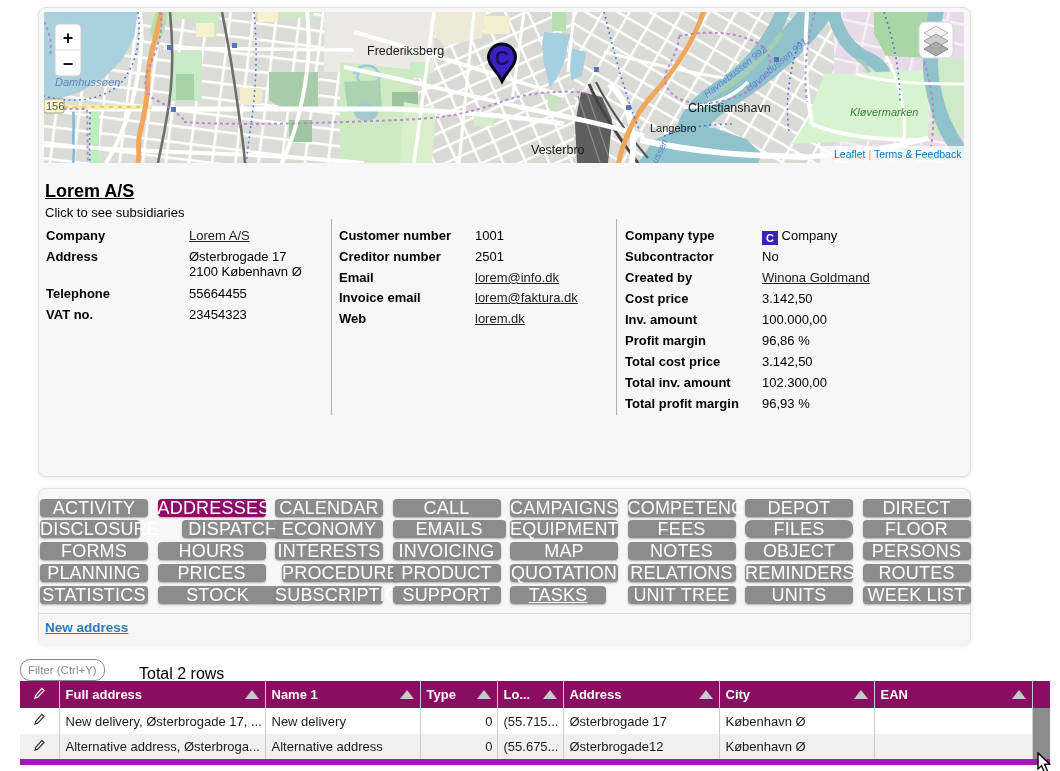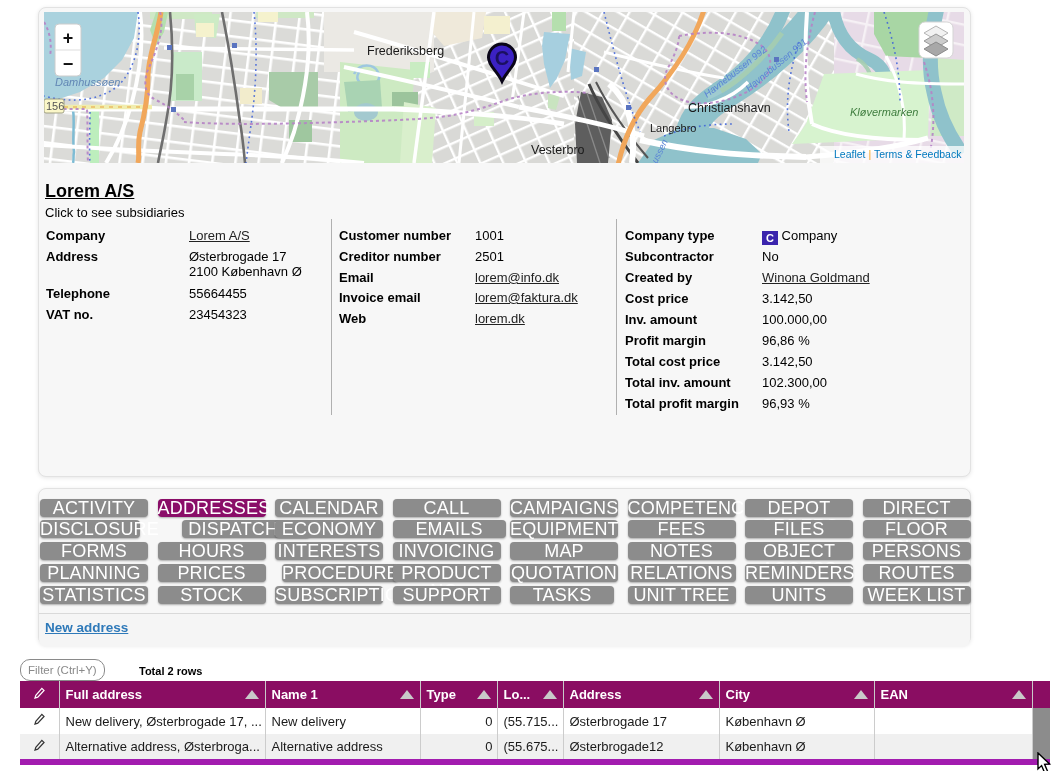--- a/index.html
+++ b/index.html
@@ -19,21 +19,21 @@
   
   #tabcard { left:38px; top:488px; width:933px; height:157px; padding:0; }
   .tabgrid { position:absolute; left:1px; top:9.5px; width:931px; }
   .trow { height:21.8px; position:relative; }
   .tab { position:absolute; height:18px; background:#8c8c8c; border-radius:4px; color:#fff; font-size:18px; text-align:center; line-height:18px; letter-spacing:0.2px; box-shadow:0 1px 2px rgba(0,0,0,.3); }
   .tab.active { background:#8a0d68; }
   #newaddrstrip { position:absolute; left:0px; top:124px; width:931px; height:34px; border-top:1px solid #d9d9d9; background:#f5f5f5; border-radius:0 0 8px 8px; }
   #newaddrstrip a { position:absolute; left:6px; top:6px; color:#2e79b9; font-weight:bold; font-size:13.5px; text-decoration:underline; }
   
   #filterbox { position:absolute; left:20px; top:659px; width:85px; height:22px; border:1px solid #8a8a8a; border-radius:10px; background:#fff; font-size:11.5px; color:#8a8a8a; line-height:20px; padding-left:7px; white-space:nowrap; }
-  #totalrows { position:absolute; left:139px; top:665px; font-size:11px; font-weight:bold; color:#000; }
+  #totalrows { position:absolute; left:139px; top:665px; font-size:16px; font-weight:normal; color:#000; }
   
   #grid { position:absolute; left:20px; top:681px; width:1030px; border-bottom:6px solid #a21caf; }
   #grid table { border-collapse:collapse; width:1030px; table-layout:fixed; font-size:13px; }
   #grid th { background:#8a0d62; color:#fff; font-weight:bold; text-align:left; height:27px; padding:0 4px 0 6px; border-right:1px solid #c9c9c9; position:relative; }
   #grid td { height:26px; padding:0 4px 0 6px; border-right:1px solid #cccccc; color:#1a1a1a; white-space:nowrap; overflow:hidden; }
   #grid tr.r2 td { background:#f0f0f0; height:25px; }
   #grid .num { text-align:right; }
   .sortarr { position:absolute; right:6px; top:9px; width:0; height:0; border-left:7px solid transparent; border-right:7px solid transparent; border-bottom:9px solid #c9c9c9; }
 </style>
 </head>
@@ -295,21 +295,21 @@
         <div class="tab" style="left:705px;width:108px;">DEPOT ORDERS</div>
         <div class="tab" style="left:822.5px;width:108px;">DIRECT ORDER</div>
       </div>
 <div class="trow">
         <div class="tab" style="left:0px;width:100px;">DISCLOSURE</div>
         <div class="tab" style="left:117.5px;width:128px;margin-left:24px;">DISPATCHES</div>
         <div class="tab" style="left:235px;width:108px;">ECONOMY</div>
         <div class="tab" style="left:352.5px;width:113px;">EMAILS</div>
         <div class="tab" style="left:470px;width:108px;">EQUIPMENT</div>
         <div class="tab" style="left:587.5px;width:108px;">FEES</div>
-        <div class="tab" style="left:705px;width:108px;">FILES</div>
+        <div class="tab" style="left:705px;width:108px;border-radius:7px;">FILES</div>
         <div class="tab" style="left:822.5px;width:108px;">FLOOR PLAN</div>
       </div>
 <div class="trow">
         <div class="tab" style="left:0px;width:108px;">FORMS</div>
         <div class="tab" style="left:117.5px;width:108px;">HOURS</div>
         <div class="tab" style="left:235px;width:108px;">INTERESTS</div>
         <div class="tab" style="left:352.5px;width:108px;">INVOICING</div>
         <div class="tab" style="left:470px;width:108px;">MAP</div>
         <div class="tab" style="left:587.5px;width:108px;">NOTES</div>
         <div class="tab" style="left:705px;width:108px;">OBJECT ACCESS</div>
@@ -320,24 +320,24 @@
         <div class="tab" style="left:117.5px;width:108px;">PRICES</div>
         <div class="tab" style="left:242px;width:116px;">PROCEDURES</div>
         <div class="tab" style="left:352.5px;width:108px;">PRODUCT NO.</div>
         <div class="tab" style="left:470px;width:108px;">QUOTATION</div>
         <div class="tab" style="left:587.5px;width:108px;">RELATIONS</div>
         <div class="tab" style="left:705px;width:108px;">REMINDERS</div>
         <div class="tab" style="left:822.5px;width:108px;">ROUTES</div>
       </div>
 <div class="trow">
         <div class="tab" style="left:0px;width:108px;">STATISTICS</div>
-        <div class="tab" style="left:117.5px;width:108px;">STOCK</div>
+        <div class="tab" style="left:117.5px;width:120px;">STOCK</div>
         <div class="tab" style="left:235px;width:108px;">SUBSCRIPTION</div>
         <div class="tab" style="left:352.5px;width:108px;">SUPPORT</div>
-        <div class="tab" style="left:470px;width:104px;">TASKS</div>
+        <div class="tab" style="left:470px;width:96px;text-decoration:underline;">TASKS</div>
         <div class="tab" style="left:587.5px;width:108px;">UNIT TREE</div>
         <div class="tab" style="left:705px;width:108px;">UNITS</div>
         <div class="tab" style="left:822.5px;width:108px;">WEEK LIST</div>
       </div>
 </div>
   <div id="newaddrstrip">
       <a href="#">New address</a>
     </div>
 </div>
 

